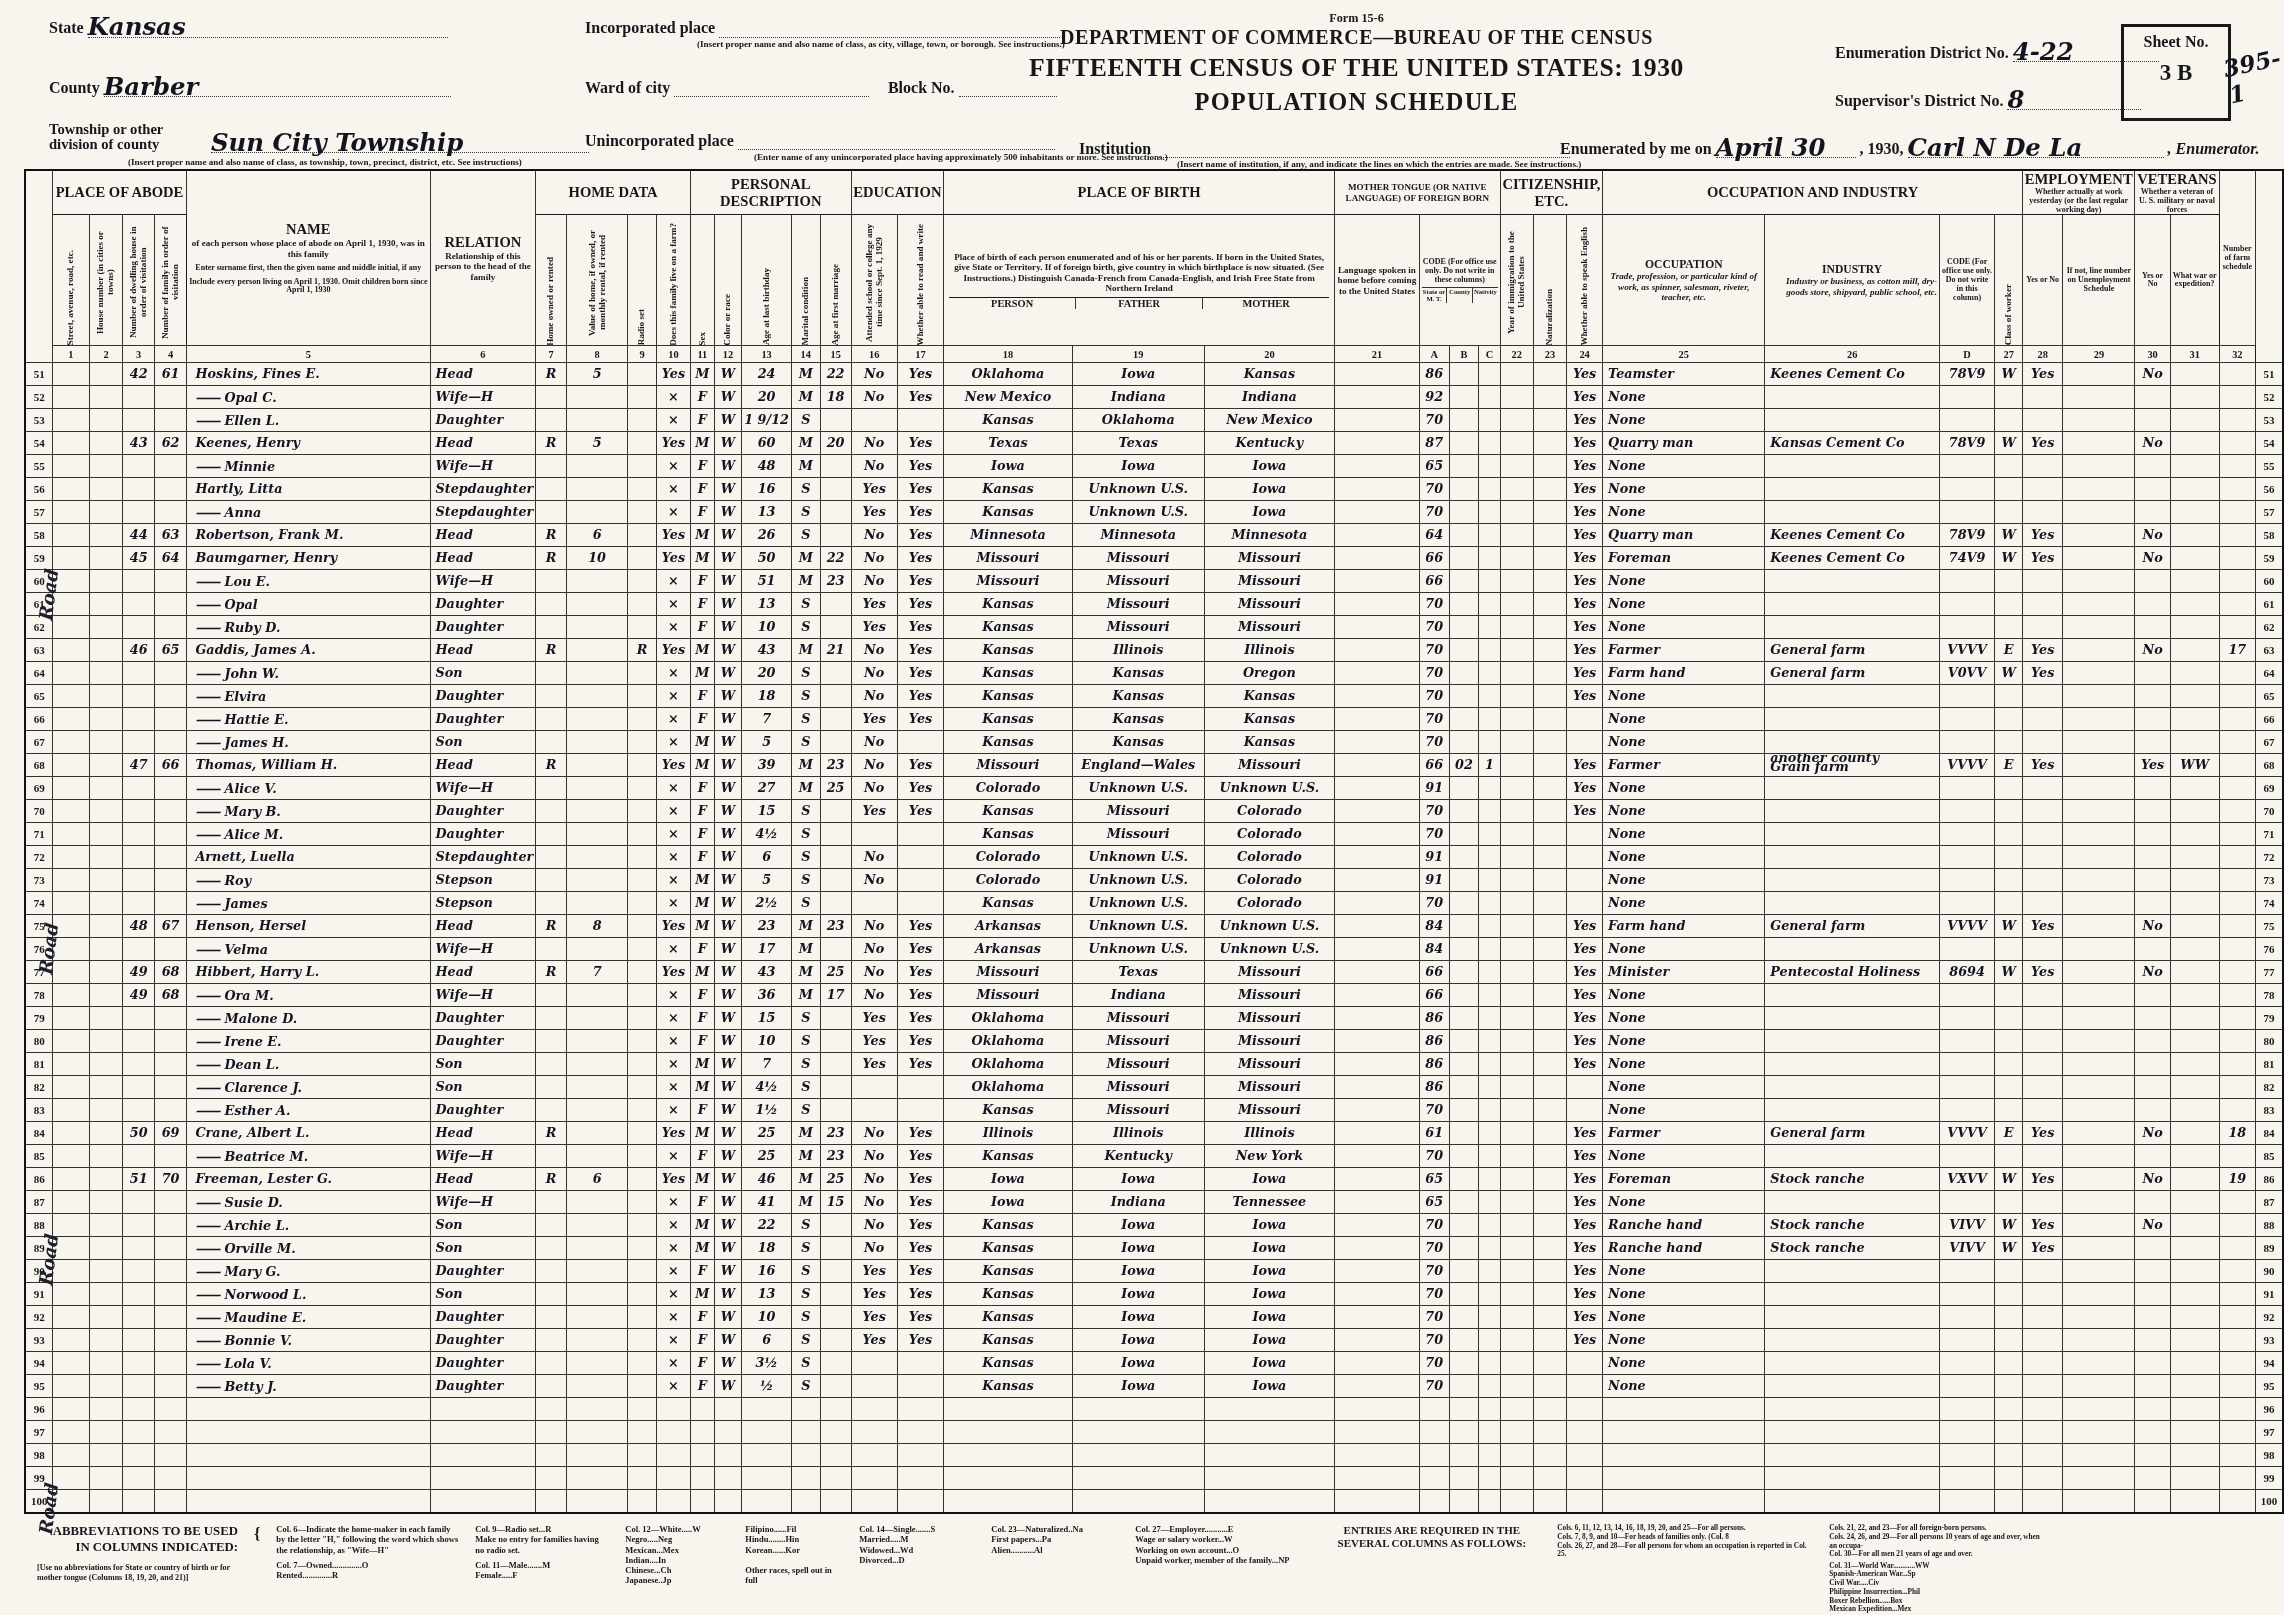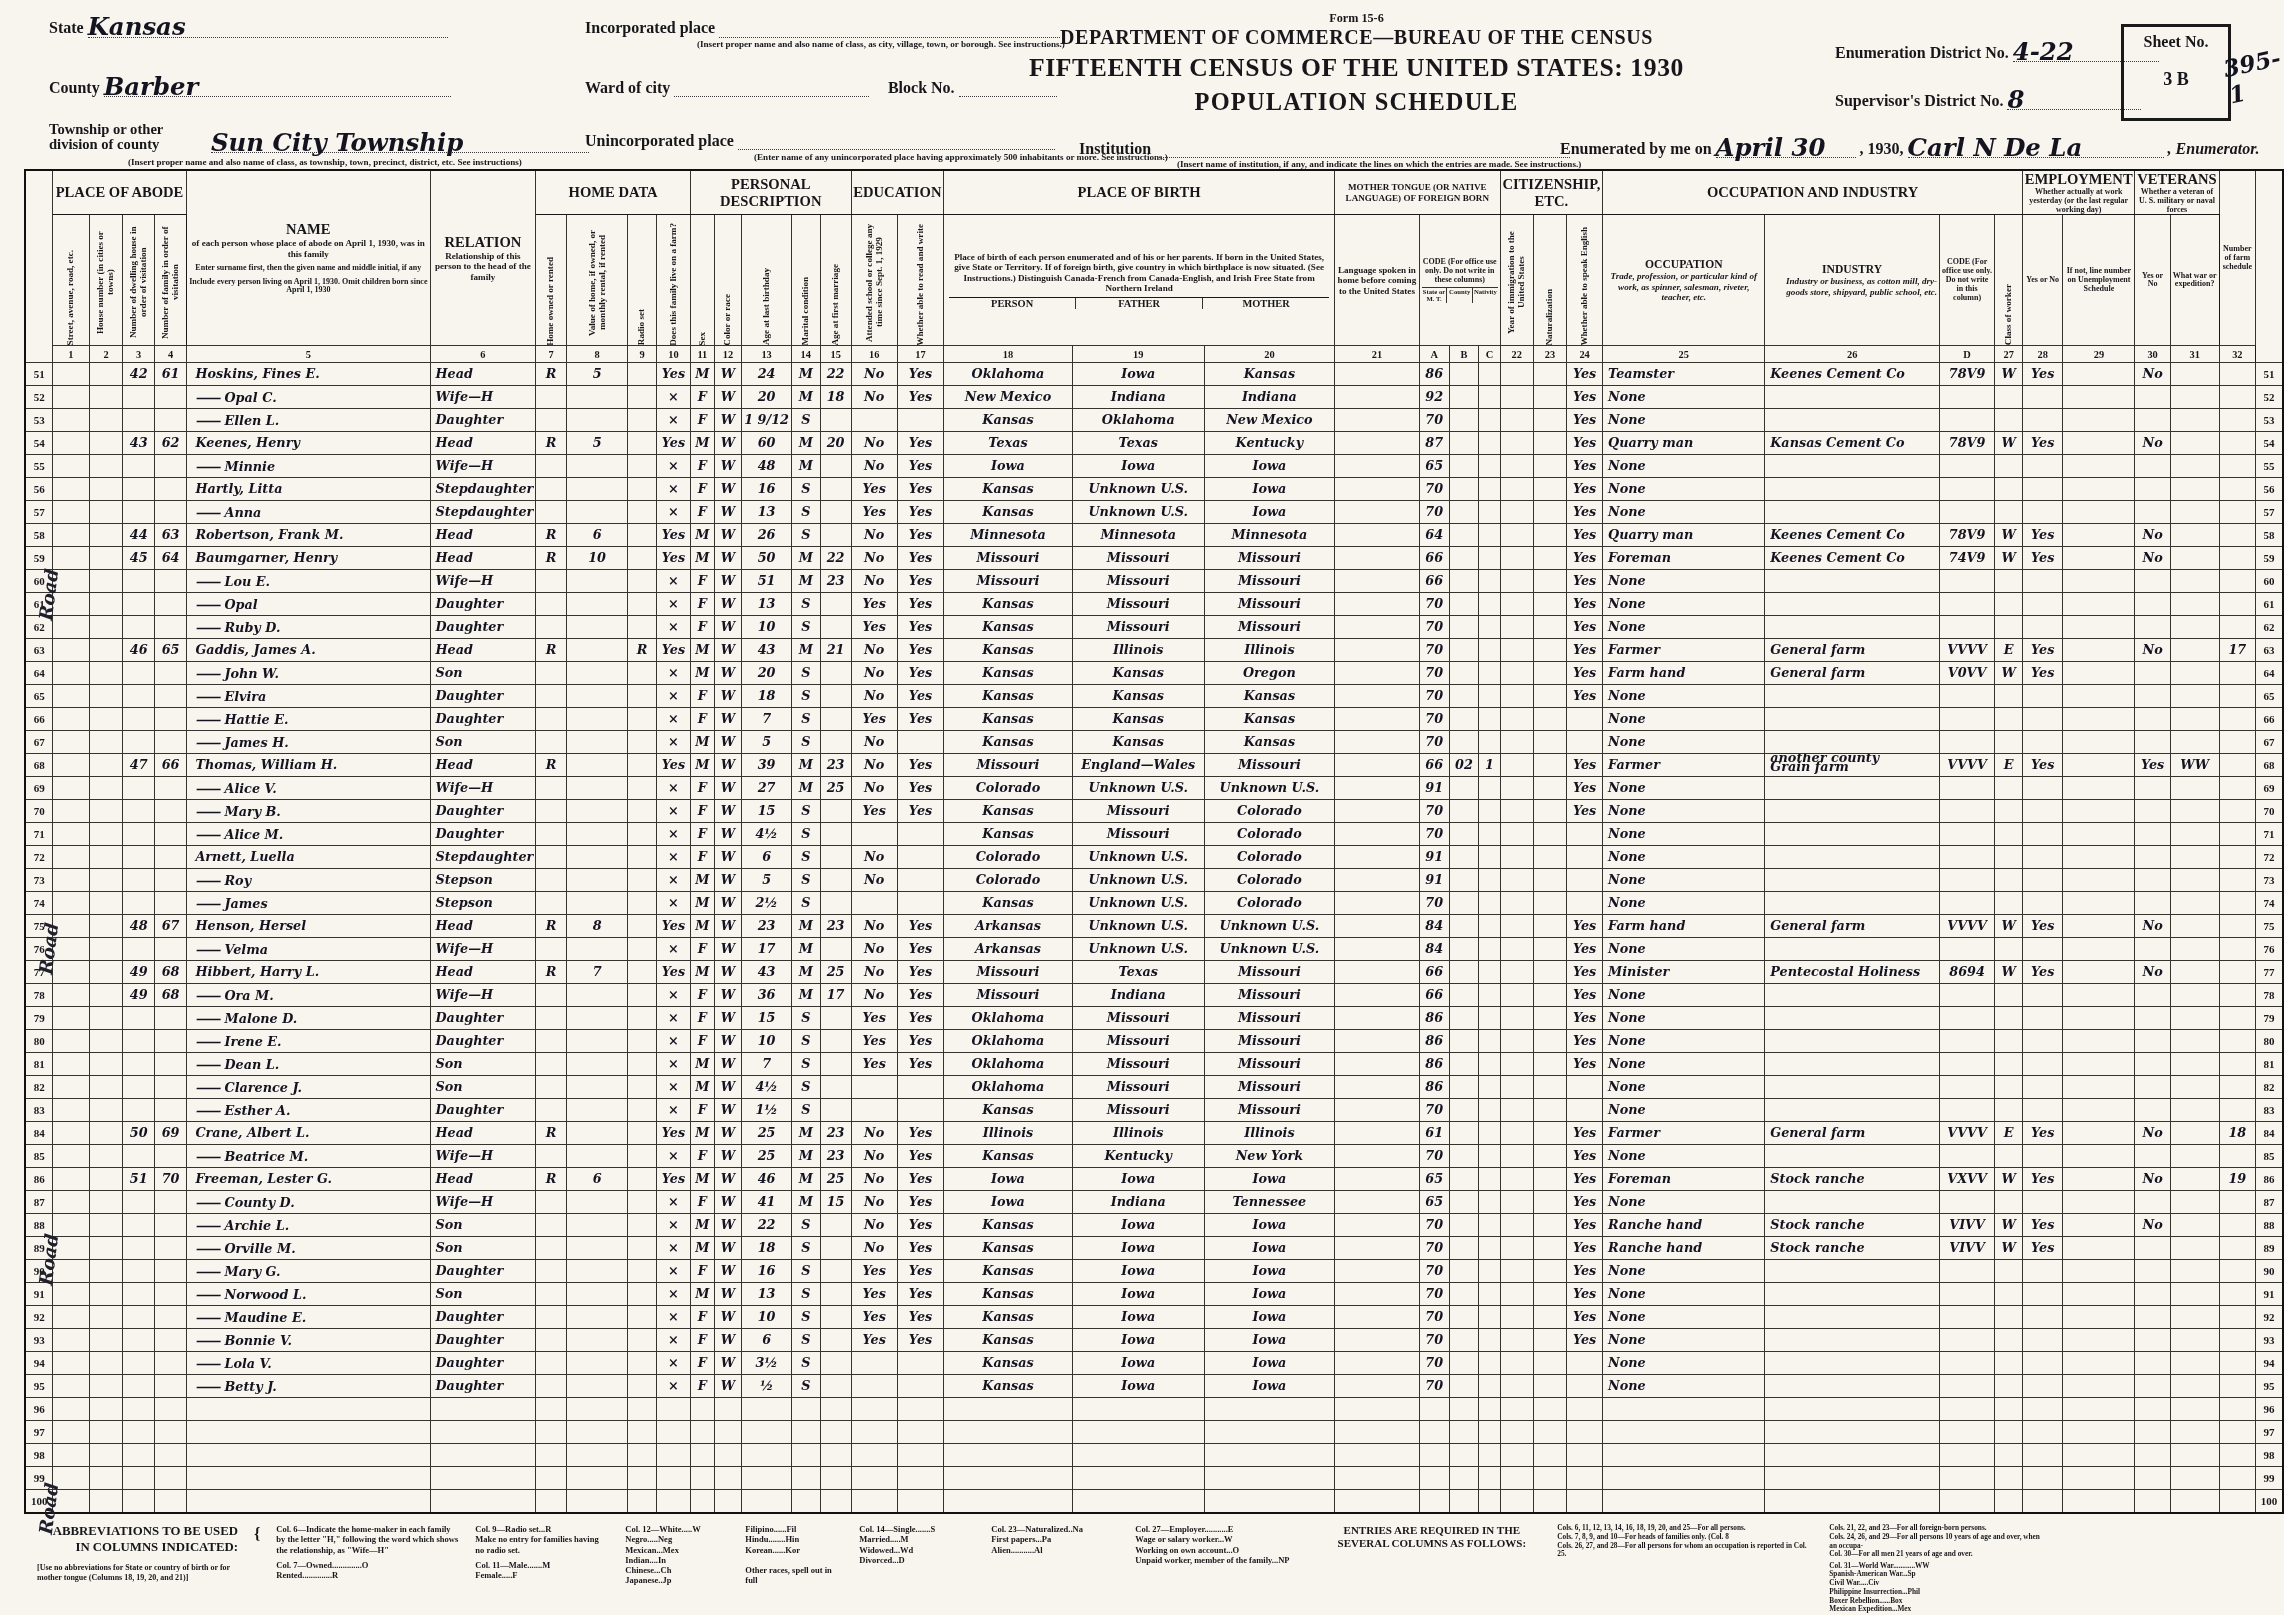--- a/index.html
+++ b/index.html
@@ -15,21 +15,21 @@
   .subcap{position:absolute;font-size:9.1px;font-weight:bold;}
   .hw-big{font-size:24.4px;line-height:18.3px;}
   .center-ttl{position:absolute;left:1006px;top:11px;width:701px;text-align:center;}
   .center-ttl .formno{font-size:12.2px;font-weight:bold;}
   .center-ttl .dept{font-size:20px;font-weight:bold;letter-spacing:0.6px;}
   .center-ttl .big{font-size:25.6px;font-weight:bold;margin-top:3.7px;letter-spacing:0.6px;}
   .center-ttl .big2{font-size:24.4px;font-weight:bold;margin-top:4.9px;letter-spacing:1.2px;}
   .sheetbox{position:absolute;left:2121px;top:24.4px;width:104px;height:91px;border:3px solid #191919;
             text-align:center;font-weight:bold;}
   .sheetbox .t{font-size:16px;margin-top:6.1px;}
-  .sheetbox .v{font-size:18px;margin-top:18px;}
+  .sheetbox .v{font-size:23px;margin-top:9px;}
   .sheet-annot{position:absolute;left:2226px;top:49px;font-size:23px;transform:rotate(-12deg);}
   
   table{border-collapse:collapse;table-layout:fixed;margin-left:24.4px;}
   td,th{border:0.6px solid #35332e;padding:0 1.8px;overflow:hidden;white-space:nowrap;}
   thead th{font-family:"Liberation Serif", serif;font-weight:bold;vertical-align:middle;
            text-align:center;white-space:normal;background:#f7f5ee;}
   .grp{font-size:14.6px;border-bottom:1.8px solid #191919;}
   .desc{font-size:9.1px;line-height:1.15;}
   .desc-sm{font-size:8px;line-height:1.1;}
   .vertc{height:130px;vertical-align:bottom;}
@@ -1775,21 +1775,21 @@
             <td></td>
             <td class="bl"><span class="hw">19</span></td>
             <td class="bl"><span class="print">86</span></td>
           </tr>
           <tr>
             <td><span class="print">87</span></td>
             <td class="bl"></td>
             <td></td>
             <td></td>
             <td></td>
-            <td><span class="hw">⸺ County D.</span></td>
+            <td><span class="hw">⸺ Susie D.</span></td>
             <td><span class="hw">Wife—H</span></td>
             <td class="bl"></td>
             <td></td>
             <td></td>
             <td><span class="hw">×</span></td>
             <td class="bl"><span class="hw">F</span></td>
             <td><span class="hw">W</span></td>
             <td><span class="hw">41</span></td>
             <td><span class="hw">M</span></td>
             <td><span class="hw">15</span></td>

